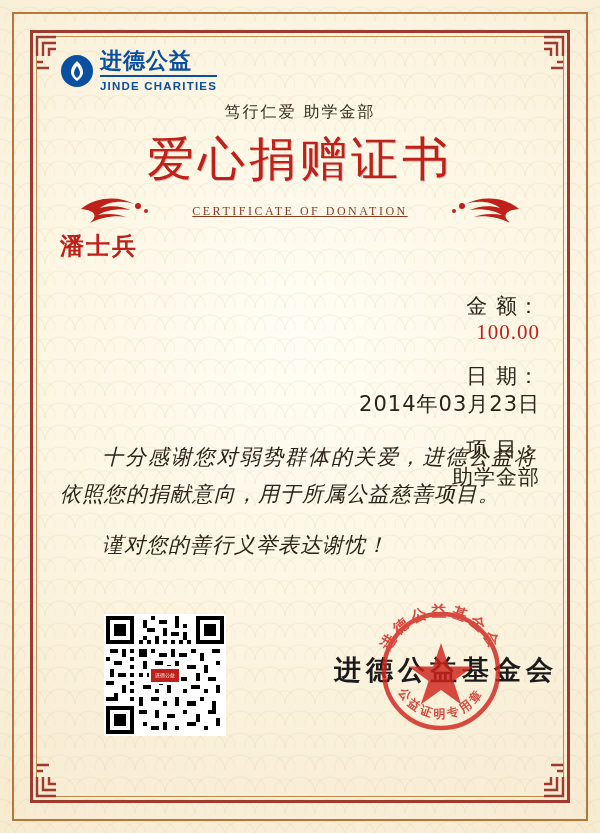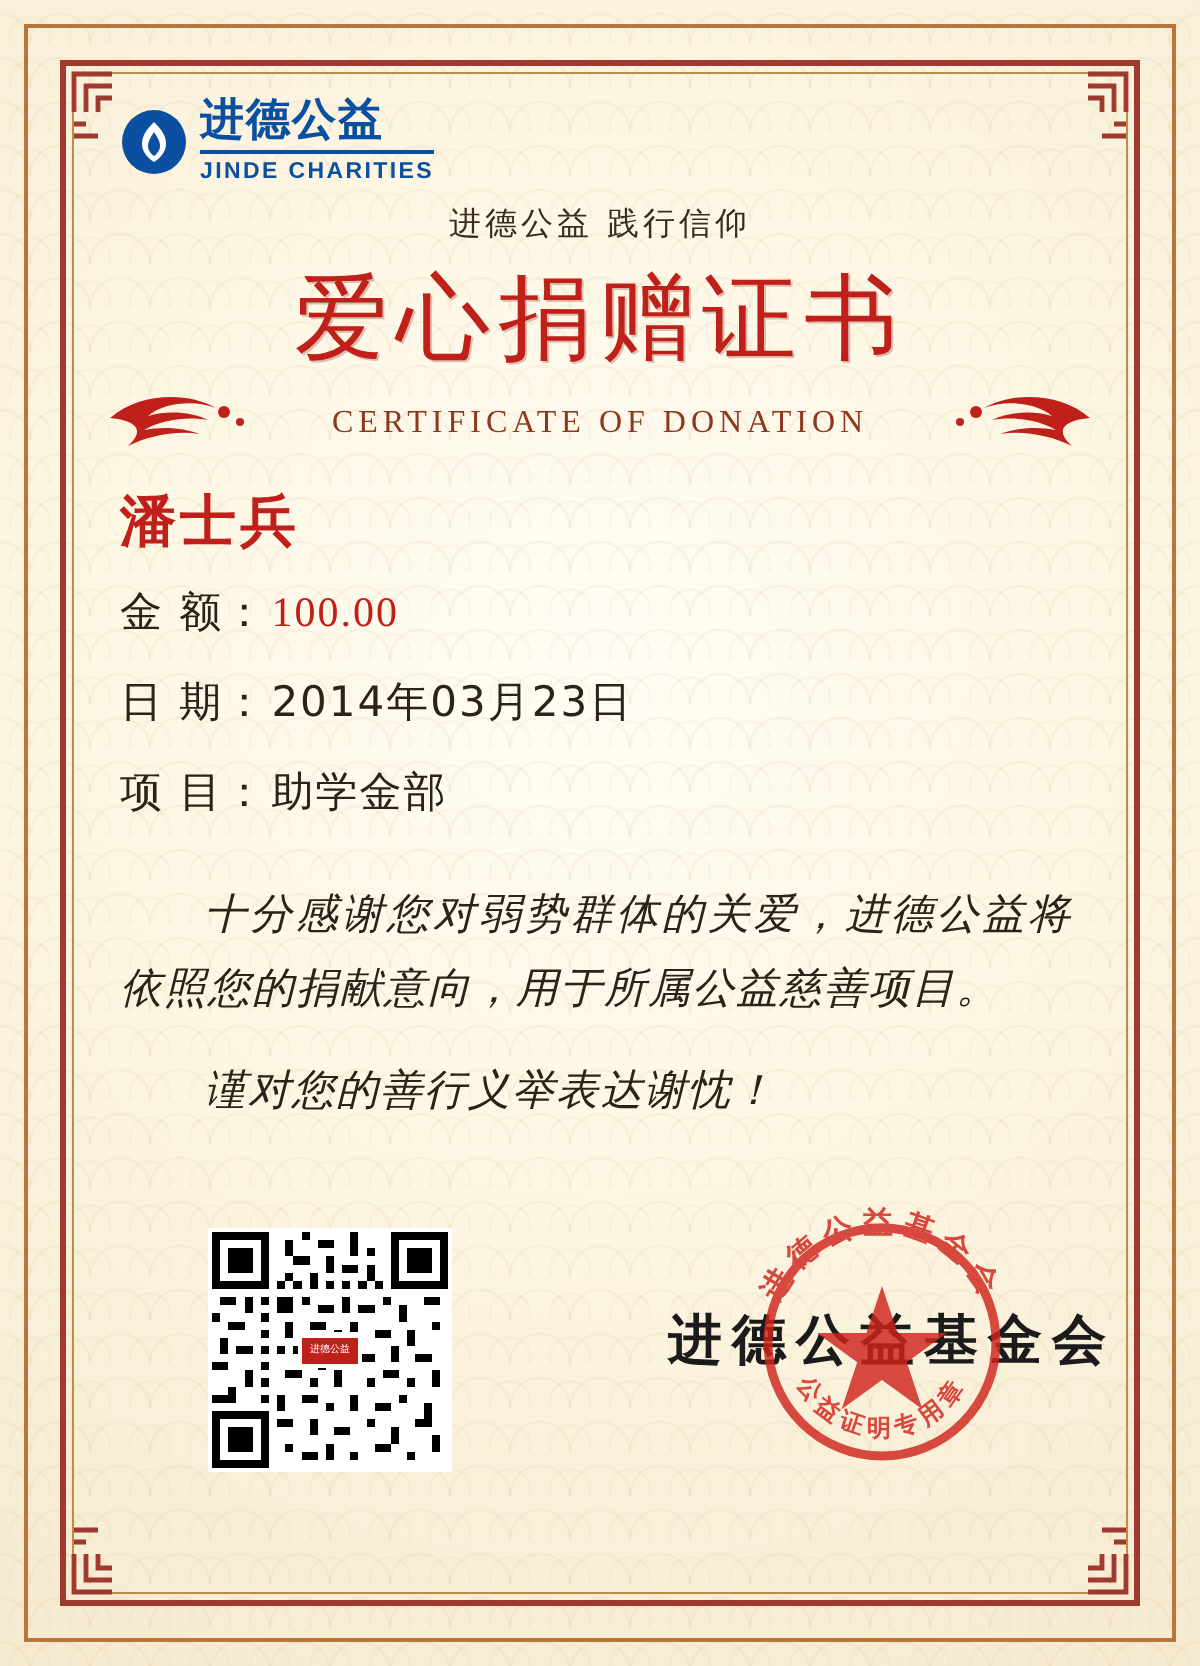--- a/index.html
+++ b/index.html
@@ -138,52 +138,54 @@
     position: absolute;
     top: 148px;
     width: 100%;
     display: flex;
     align-items: center;
     justify-content: center;
   }
   .flourish { color: #c0201a; flex: none; }
   .subtitle-en {
     font-family: "Liberation Serif", serif;
-    font-size: 16px;
+    font-size: 12px;
     color: #8a3a20;
     letter-spacing: 2.5px;
     padding: 0 6px;
     white-space: nowrap;
+    text-decoration: underline;
   }
 
   .donor {
     position: absolute;
-    top: 198px;
+    top: 186px;
     left: 16px;
     font-family: Liberation Serif, serif;
-    font-size: 28px;
+    font-size: 24px;
     font-weight: bold;
     color: #c0201a;
     letter-spacing: 2px;
   }
 
   .fields {
     position: absolute;
     top: 248px;
     left: 16px;
     right: 16px;
   }
   .field {
     display: flex;
-    align-items: center;
+    align-items: flex-end;
     margin-bottom: 17px;
     font-family: "DejaVu Sans", "Liberation Sans", sans-serif;
     font-size: 21px;
     color: #2b2218;
     letter-spacing: 1px;
+    flex-direction: column;
   }
   .field-label { white-space: nowrap; }
   .field-value { margin-left: 2px; }
   .field-value.amount {
     color: #c0201a;
     font-family: Liberation Serif, serif;
     font-size: 21px;
   }
   .field-value.date {
     font-family: "DejaVu Sans", "Liberation Sans", sans-serif;
@@ -325,21 +327,21 @@
           <path d="M17 12 C15 15 14 17 14 19 C14 21 15.5 23 17 24 C18.5 23 20 21 20 19 C20 17 19 15 17 12 Z" fill="#0a4fa0"></path>
         </svg>
       </div>
       <div>
         <div class="logo-text-cn">进德公益</div>
         <div class="logo-underline"></div>
         <div class="logo-text-en">JINDE CHARITIES</div>
       </div>
     </div>
 
-    <div class="motto">进德公益  践行信仰</div>
+    <div class="motto">笃行仁爱  助学金部</div>
 
     <div class="title">爱心捐赠证书</div>
 
     <div class="subtitle-row">
       <span class="flourish">
         <svg width="110" height="34" viewBox="0 0 110 34" fill="currentColor">
           <path d="M5 17 C20 4 44 4 58 12 C48 8 32 9 24 16 C34 13 46 14 54 18 C44 16 30 18 22 23 C32 21 42 22 50 25 C38 23 24 26 14 31 C24 22 16 18 5 17 Z"></path>
           <circle cx="62" cy="14" r="3"></circle>
           <circle cx="70" cy="19" r="2"></circle>
         </svg>

